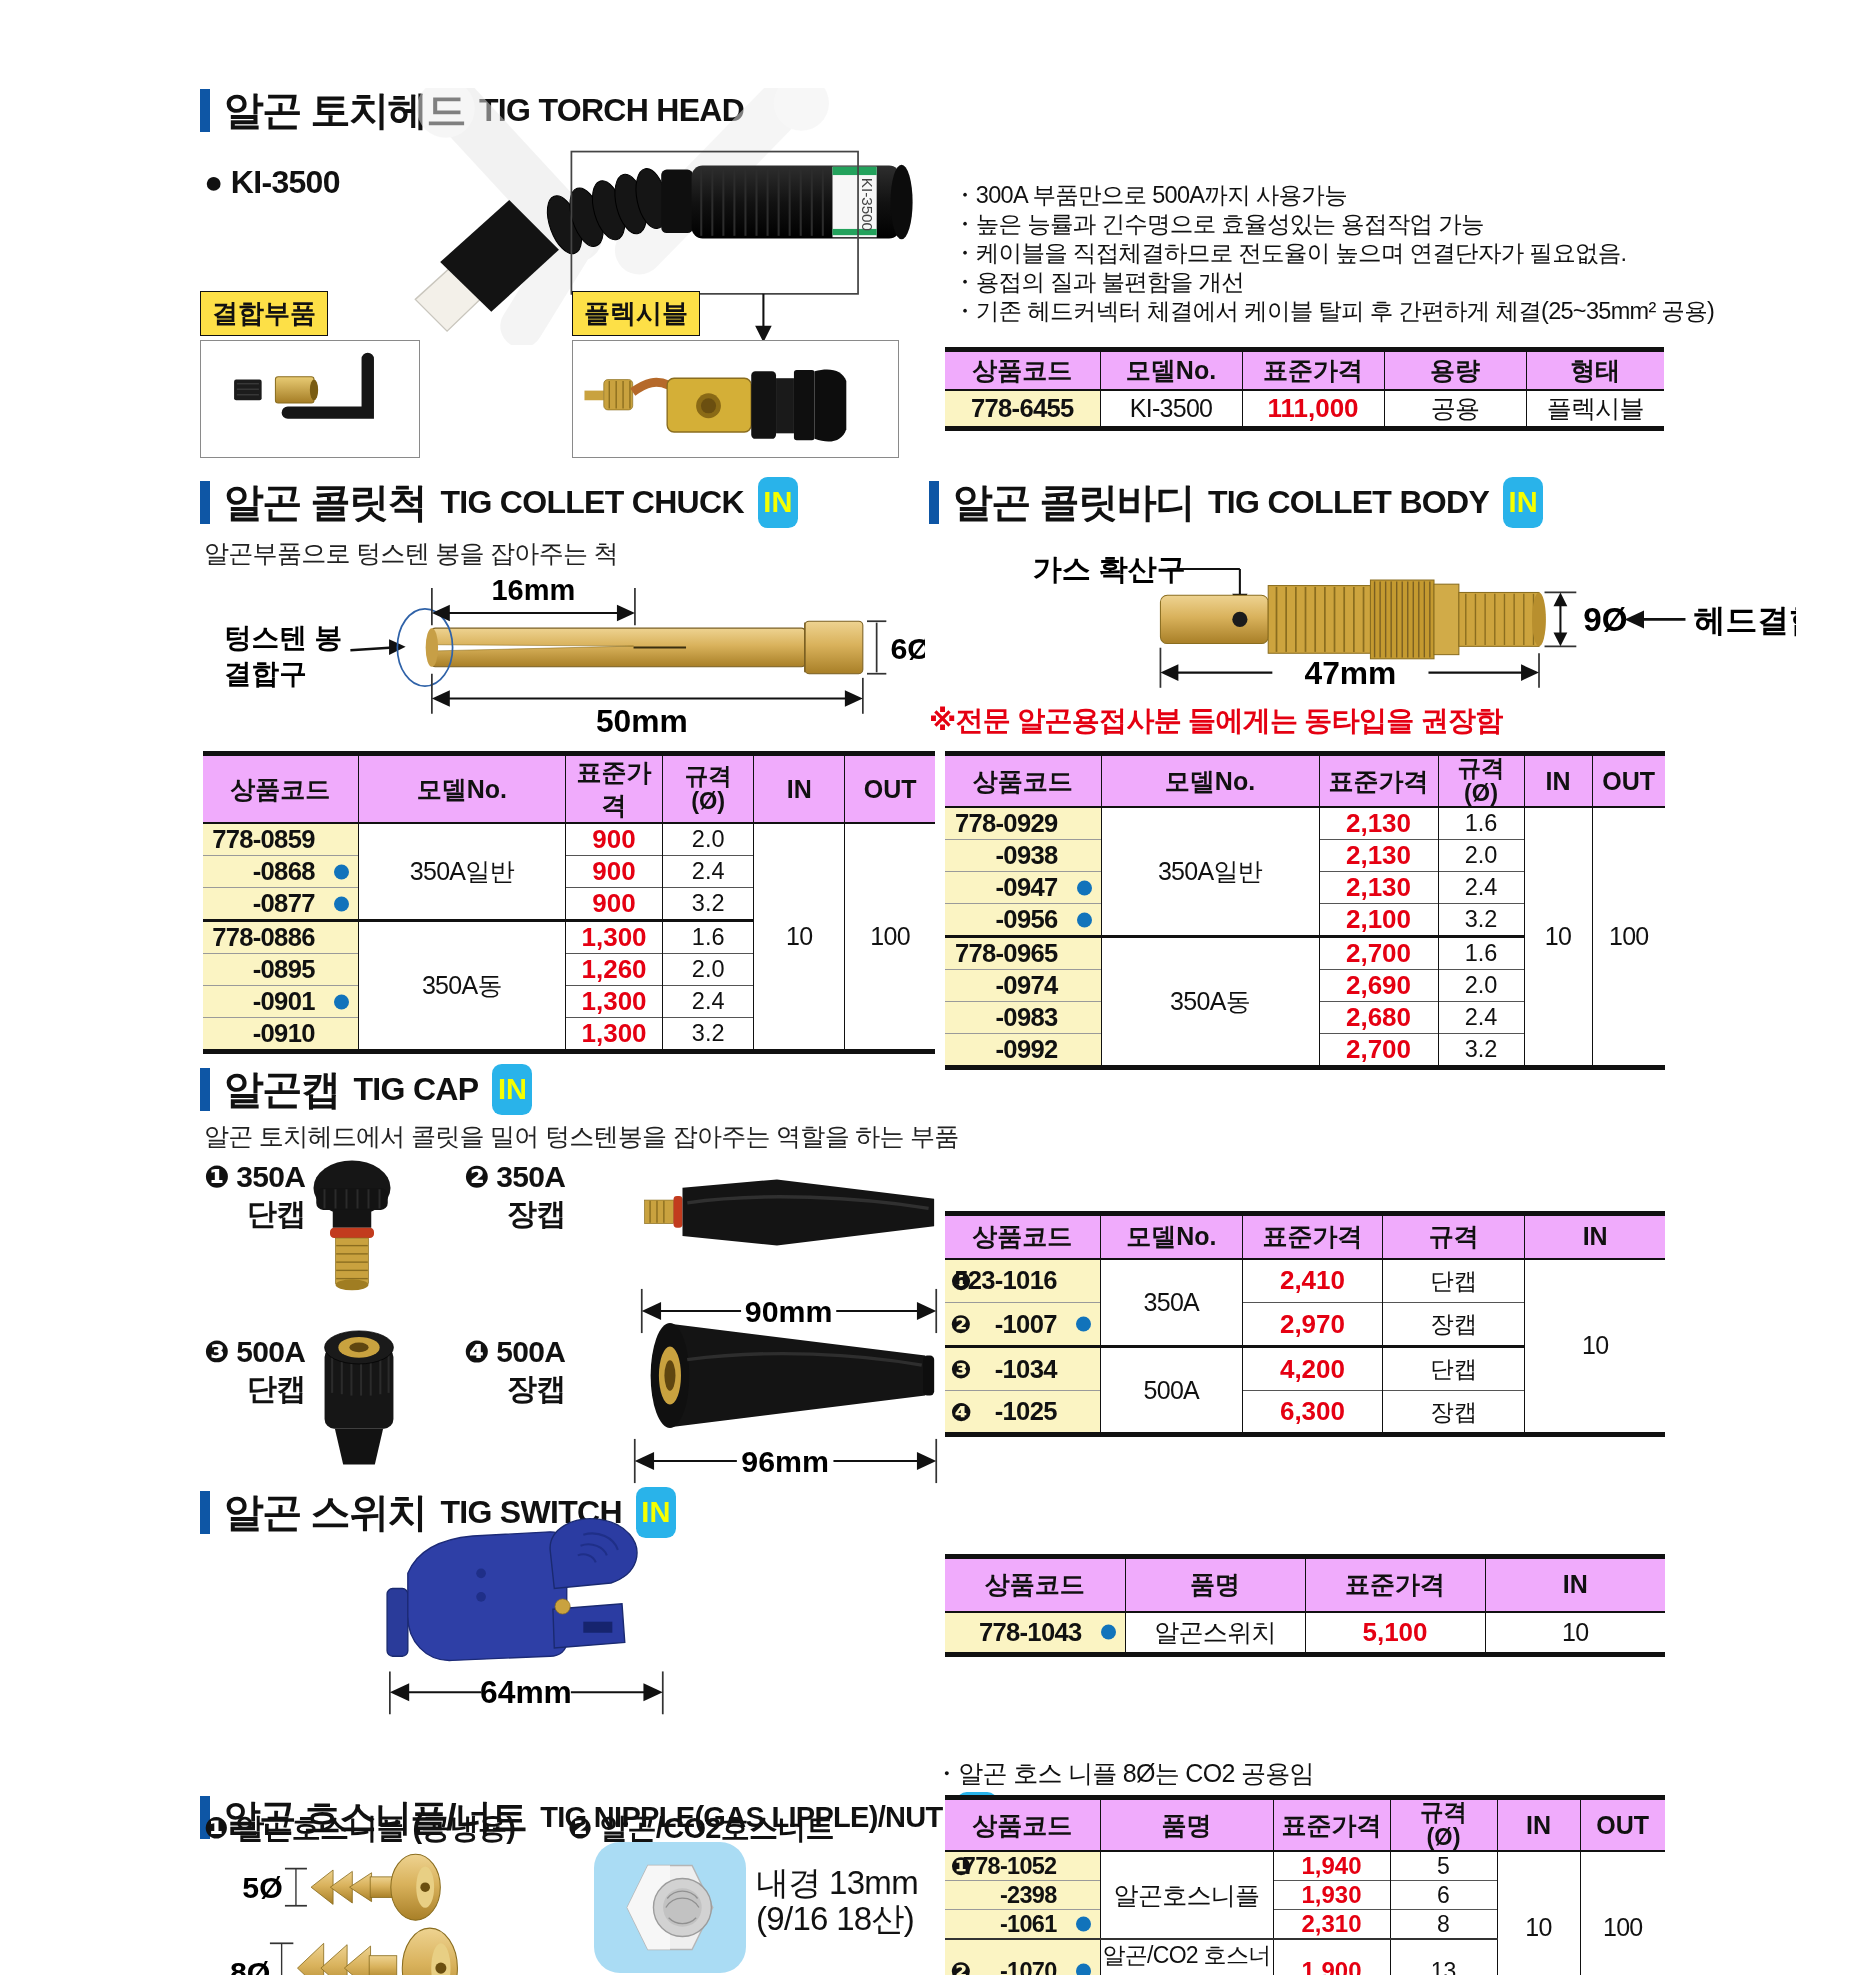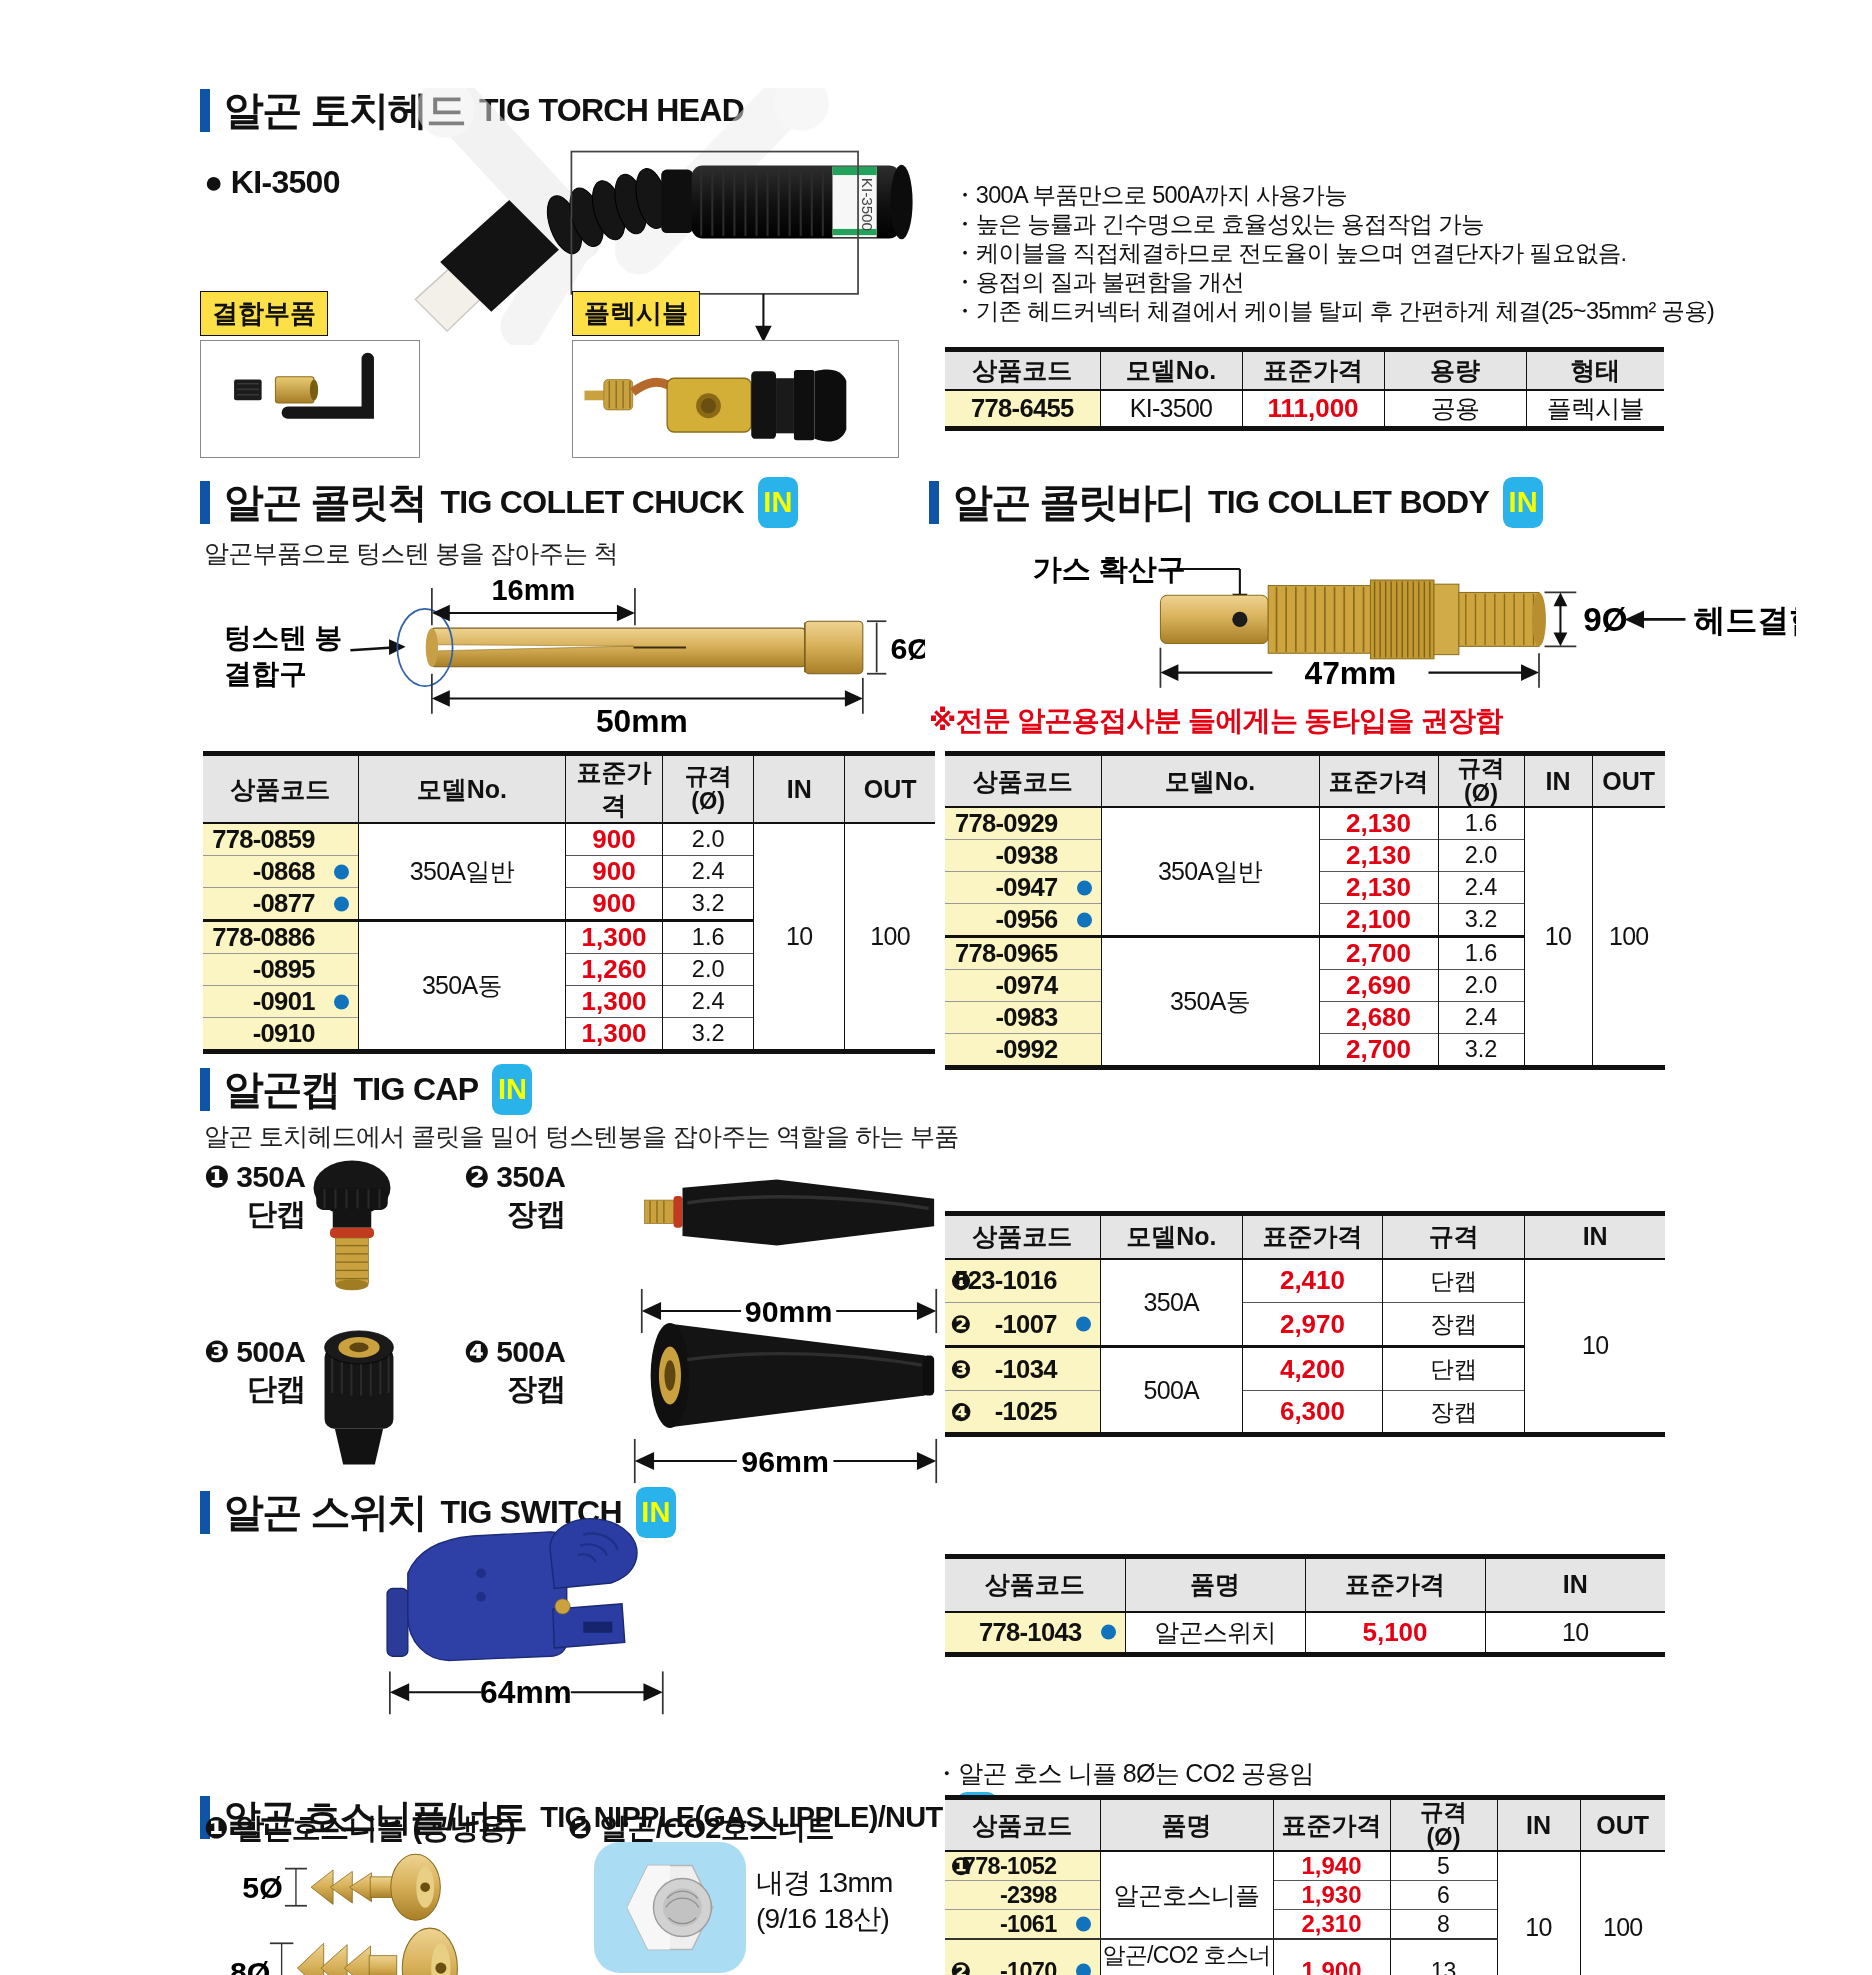--- a/index.html
+++ b/index.html
@@ -15,25 +15,25 @@
          display:flex;align-items:center;justify-content:center;font-size:29px;font-weight:700;}
   .subtitle{position:absolute;font-size:25px;color:#222;letter-spacing:-0.7px;white-space:nowrap;}
   .model-bullet{position:absolute;font-size:32px;font-weight:700;letter-spacing:-0.7px;}
   .features{position:absolute;font-size:23.5px;line-height:29px;letter-spacing:-0.7px;color:#111;white-space:nowrap;}
   .rednote{position:absolute;font-size:28px;font-weight:700;color:#e50012;letter-spacing:-0.7px;white-space:nowrap;}
   .graynote{position:absolute;font-size:25px;color:#111;letter-spacing:-0.7px;white-space:nowrap;}
   .boxlabel{position:absolute;background:#fde047;border:1.4px solid #111;display:flex;align-items:center;
             justify-content:center;font-size:26px;font-weight:700;}
   .imgbox{position:absolute;background:#fff;border:1.4px solid #8a8a8a;}
   .itemlabel{position:absolute;font-size:30px;font-weight:700;letter-spacing:-0.7px;white-space:nowrap;}
-  .boretext{position:absolute;font-size:28px;line-height:36px;letter-spacing:-0.7px;white-space:nowrap;}
+  .boretext{position:absolute;font-size:33px;line-height:36px;letter-spacing:-0.7px;white-space:nowrap;}
   
   table.tbl{position:absolute;border-collapse:collapse;table-layout:fixed;
             border-top:5.5px solid #111;border-bottom:5.5px solid #111;font-size:25px;}
-  .tbl th{background:#e5e5e5;font-weight:700;border-bottom:2.8px solid #111;padding:0;}
+  .tbl th{background:#f0abfc;font-weight:700;border-bottom:2.8px solid #111;padding:0;}
   .tbl td{padding:0;text-align:center;vertical-align:middle;background:#fff;}
   .tbl th + th, .tbl td + td{border-left:1.7px solid #111;}
   .tbl .code{background:#fbf4c3;position:relative;}
   .tbl .code .codetext{display:block;text-align:right;padding-right:43px;font-weight:700;font-size:25.6px;letter-spacing:-0.7px;}
   .tbl .code .codetext.center{text-align:center;padding-right:0;}
   .tbl .price{color:#e50012;font-weight:700;font-size:26px;}
   .tbl .spec{font-size:23.5px;}
   .tbl .model,.tbl .inout,.tbl .pname{font-size:25px;letter-spacing:-0.7px;}
   .spec-th div{line-height:25px;font-size:23.5px;}
   .dot{position:absolute;right:8.3px;top:50%;transform:translateY(-50%);width:15px;height:15px;

